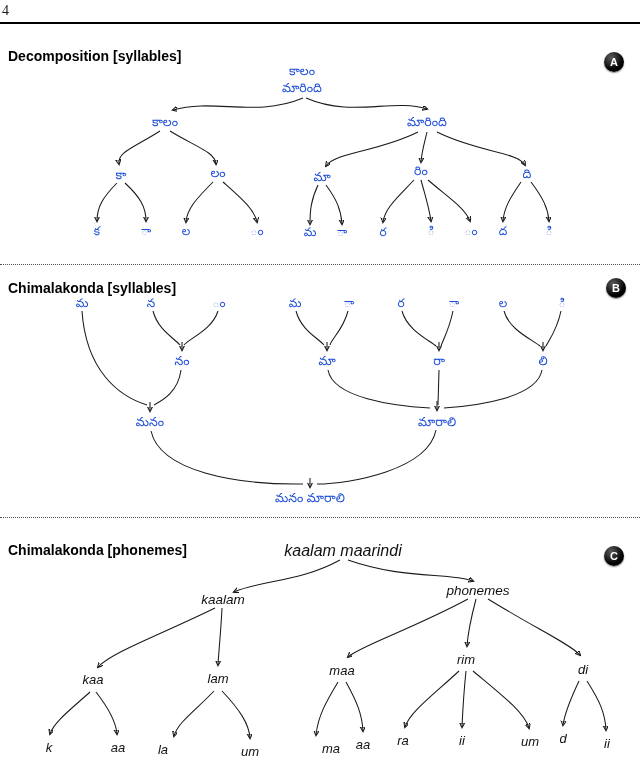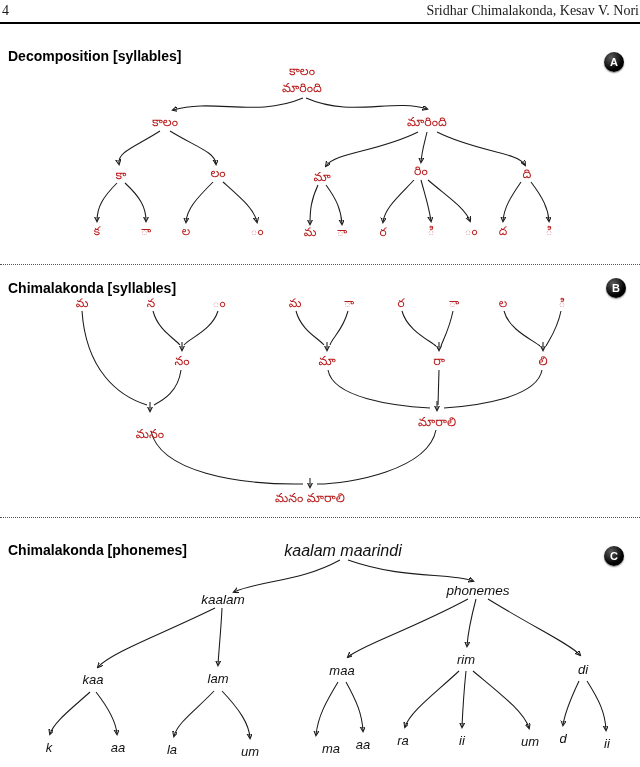--- a/index.html
+++ b/index.html
@@ -12,35 +12,34 @@
   .hdr-rule{position:absolute;left:0;top:22px;width:640px;height:2px;background:#000;}
   .sep{position:absolute;left:0;width:640px;height:0;border-top:1.5px dotted #555;}
   .panel-label{position:absolute;font-weight:bold;font-size:14px;letter-spacing:0px;
            color:#000;white-space:nowrap;}
   .badge{position:absolute;width:20px;height:20px;border-radius:50%;
          background:radial-gradient(circle at 35% 28%, #5a5a5a, #000 62%);
          color:#fff;font-weight:bold;font-size:11px;display:flex;align-items:center;
          justify-content:center;transform:translate(-50%,-50%);
          box-shadow:0 1px 1.5px rgba(0,0,0,.5);}
   .node{position:absolute;transform:translate(-50%,-50%);white-space:nowrap;
-        font-size:12.5px;color:#b91c1c;line-height:1;}
+        font-size:12.5px;color:#1d4ed8;line-height:1;}
   .node.small{font-size:12px;}
   .ph{font-style:italic;font-size:13px;color:#111;}
   .ph.root{font-size:16px;}
   .ph.mid{font-size:13.5px;}
   #edges{position:absolute;left:0;top:0;width:640px;height:767px;pointer-events:none;}
   #edges path{fill:none;stroke:#1a1a1a;stroke-width:1.05;}
 </style>
 </head>
 <body>
 
 <div id="page">
 
   <div class="hdr-num">4</div>
-  <div class="hdr-authors">Sridhar Chimalakonda, Kesav V. Nori</div>
   <div class="hdr-rule"></div>
 
   <div class="sep" style="top:264px"></div>
   <div class="sep" style="top:517px"></div>
 
   <svg id="edges" viewBox="0 0 640 767">
     <defs>
       <marker id="ah" markerWidth="6" markerHeight="6" refX="4.2" refY="2.5" orient="auto" markerUnits="userSpaceOnUse">
         <path d="M0,0 L5,2.5 L0,5 Z" fill="#1a1a1a" stroke="none"></path>
       </marker>
@@ -142,37 +141,37 @@
   <span class="node small" style="left:295px;top:303px">మ</span>
   <span class="node small" style="left:349px;top:303px">◌ా</span>
   <span class="node small" style="left:401px;top:303px">ర</span>
   <span class="node small" style="left:454px;top:303px">◌ా</span>
   <span class="node small" style="left:503px;top:303px">ల</span>
   <span class="node small" style="left:562px;top:303px">◌ి</span>
   <span class="node" style="left:182px;top:361px">నం</span>
   <span class="node" style="left:327px;top:361px">మా</span>
   <span class="node" style="left:439px;top:361px">రా</span>
   <span class="node" style="left:543px;top:361px">లి</span>
-  <span class="node" style="left:150px;top:434px">మనం</span>
+  <span class="node" style="left:150px;top:422px">మనం</span>
   <span class="node" style="left:437px;top:422px">మారాలి</span>
   <span class="node" style="left:310px;top:498px">మనం మారాలి</span>
 
   <div class="panel-label" style="left:8px;top:542px">Chimalakonda [phonemes]</div>
   <div class="badge" style="left:614px;top:556px">C</div>
   <span class="node ph root" style="left:343px;top:551px">kaalam maarindi</span>
   <span class="node ph mid" style="left:223px;top:600px">kaalam</span>
   <span class="node ph mid" style="left:478px;top:591px">phonemes</span>
   <span class="node ph" style="left:93px;top:679px">kaa</span>
   <span class="node ph" style="left:218px;top:678px">lam</span>
   <span class="node ph" style="left:342px;top:670px">maa</span>
   <span class="node ph" style="left:466px;top:659px">rim</span>
   <span class="node ph" style="left:583px;top:669px">di</span>
   <span class="node ph" style="left:49px;top:747px">k</span>
   <span class="node ph" style="left:118px;top:747px">aa</span>
-  <span class="node ph" style="left:172px;top:749px">la</span>
+  <span class="node ph" style="left:163px;top:749px">la</span>
   <span class="node ph" style="left:250px;top:751px">um</span>
   <span class="node ph" style="left:331px;top:748px">ma</span>
   <span class="node ph" style="left:363px;top:744px">aa</span>
   <span class="node ph" style="left:403px;top:740px">ra</span>
   <span class="node ph" style="left:462px;top:740px">ii</span>
   <span class="node ph" style="left:530px;top:741px">um</span>
   <span class="node ph" style="left:563px;top:738px">d</span>
   <span class="node ph" style="left:607px;top:743px">ii</span>
 
 </div>

